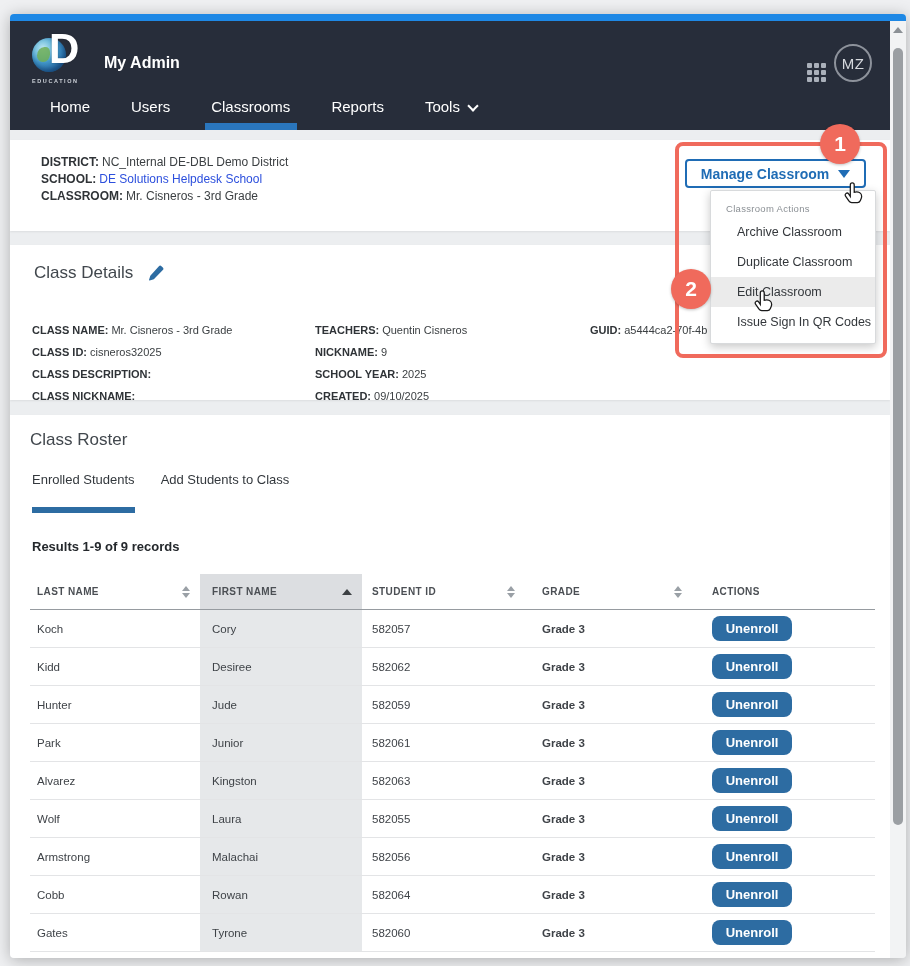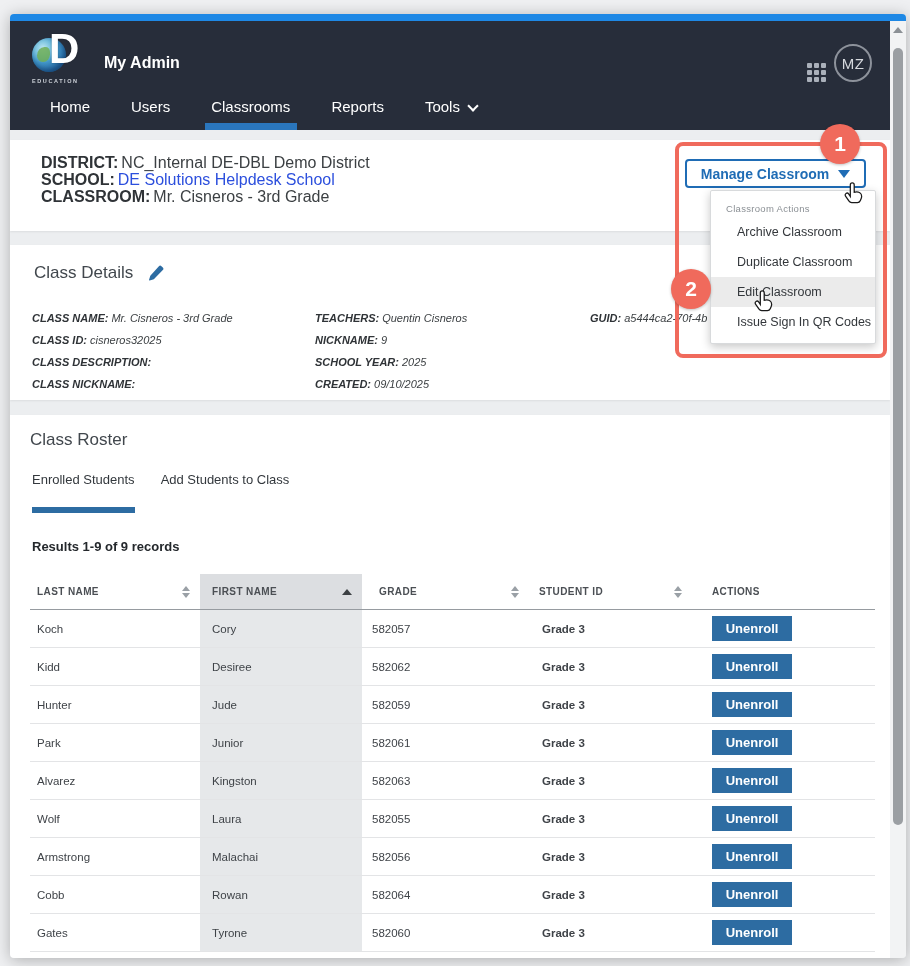--- a/index.html
+++ b/index.html
@@ -52,36 +52,36 @@
   .nav-item { position:relative; color:#fff; font-size:15px; display:flex; align-items:flex-start; cursor:pointer; padding-top:2px; }
   .nav-item.active::after {
     content:""; position:absolute; left:-8%; bottom:0; width:116%; height:7px; background:#2a76bd;
   }
   .chevron { width:8px; height:8px; border-right:2px solid #fff; border-bottom:2px solid #fff;
     transform:rotate(45deg); margin-left:9px; margin-top:4px; }
   
   .content { width:880px; }
   .card { background:#fff; width:880px; box-shadow:0 1px 2px rgba(0,0,0,.07); position:relative; }
   .card-context { margin-top:10px; height:91px; padding:14px 20px; }
-  .ctx-line { font-size:16px; line-height:17px; color:#3c4043;padding-left:11px; }
+  .ctx-line { font-size:12px; line-height:17px; color:#3c4043;padding-left:11px; }
   .ctx-label { font-weight:bold; color:#2f3337; margin-right:3px; }
   .link { color:#2c4fdd; cursor:pointer; }
   .manage-btn {
     position:absolute; right:24px; top:19px; width:181px; height:29px;
     background:#fff; border:2px solid #1f6cb5; border-radius:4px;
     display:flex; align-items:center; justify-content:center; gap:9px;
     font-size:14px; font-weight:bold; color:#1f6cb5; cursor:pointer;
   }
   .tri-dd { width:0; height:0; border-left:6px solid transparent; border-right:6px solid transparent;
     border-top:8px solid #1f6cb5; margin-top:1px; }
   .card-details { margin-top:14px; height:155px; padding:18px 24px; }
   .section-title { font-size:17px; color:#41474d; display:flex; align-items:center; gap:14px; }
   .pencil-btn { cursor:pointer; display:flex; }
   .details-cols { position:absolute; top:62px; left:20px; right:20px; }
-  .details-col { position:absolute; top:0;font-style:italic; }
+  .details-col { position:absolute; top:12px; }
   .col-left { left:2px; }
   .col-mid { left:285px; }
   .col-guid { left:560px; }
   .field { font-size:11px; line-height:22px; white-space:nowrap; }
   .f-label { font-weight:bold; color:#2f3337; margin-right:3px; }
   .f-value { color:#3c4043; }
   
   .card-roster { margin-top:15px; height:543px; padding-top:15px; }
   .card-roster .section-title { padding:0 20px; }
   .tabs { display:flex; gap:26px; margin:22px 20px 0 22px; }
@@ -102,21 +102,21 @@
   .th { font-size:10px; font-weight:bold; letter-spacing:.4px; color:#4b4f54; padding-right:10px; cursor:pointer; }
   .th-label { text-transform:uppercase; }
   .sort-icons { margin-left:auto; display:flex; flex-direction:column; gap:2px; }
   .sort-asc { margin-left:auto; display:flex; }
   .tri { width:0; height:0; }
   .tri-up { border-left:4px solid transparent; border-right:4px solid transparent; border-bottom:5px solid #9aa0a6; }
   .tri-down { border-left:4px solid transparent; border-right:4px solid transparent; border-top:5px solid #9aa0a6; }
   .tri-asc { border-left:5px solid transparent; border-right:5px solid transparent; border-bottom:6px solid #3c4043; }
   .cell { font-size:11.5px; color:#3f4348; }
   .unenroll {
-    width:80px; height:25px; background:#2d6ca2; color:#fff; border:none; border-radius:0;
+    width:80px; height:25px; background:#2d6ca2; color:#fff; border:none; border-radius:8px;
     font-family:"Liberation Sans", sans-serif; font-size:13px; font-weight:bold; cursor:pointer;
   }
   
   .scrollbar { position:absolute; right:0; top:7px; bottom:0; width:16px; background:#f2f3f4; }
   .sb-up { height:17px; display:flex; align-items:center; justify-content:center; cursor:pointer; }
   .sb-up .tri-up { border-bottom-color:#8b9095; border-left-width:5px; border-right-width:5px; border-bottom-width:6px; }
   .sb-thumb { position:absolute; left:3px; top:27px; width:10px; height:777px; background:#9b9fa3; border-radius:5px; cursor:pointer; }
   
   .dropdown {
     position:absolute; left:700px; top:176px; width:166px; z-index:20;
@@ -276,30 +276,30 @@
               </span>
 
   </div>
             <div class="th c2">
     <span class="th-label">FIRST NAME</span>
 
     <span class="sort-asc">
                 <span class="tri tri-asc"></span>
               </span>
   </div>
-            <div class="th c4">
-    <span class="th-label">GRADE</span>
+            <div class="th c3">
+    <span class="th-label">STUDENT ID</span>
     <span class="sort-icons">
                 <span class="tri tri-up"></span>
                 <span class="tri tri-down"></span>
               </span>
 
   </div>
-            <div class="th c3">
-    <span class="th-label">STUDENT ID</span>
+            <div class="th c4">
+    <span class="th-label">GRADE</span>
     <span class="sort-icons">
                 <span class="tri tri-up"></span>
                 <span class="tri tri-down"></span>
               </span>
 
   </div>
             <div class="th c5">
     <span class="th-label">ACTIONS</span>
 
   </div>

